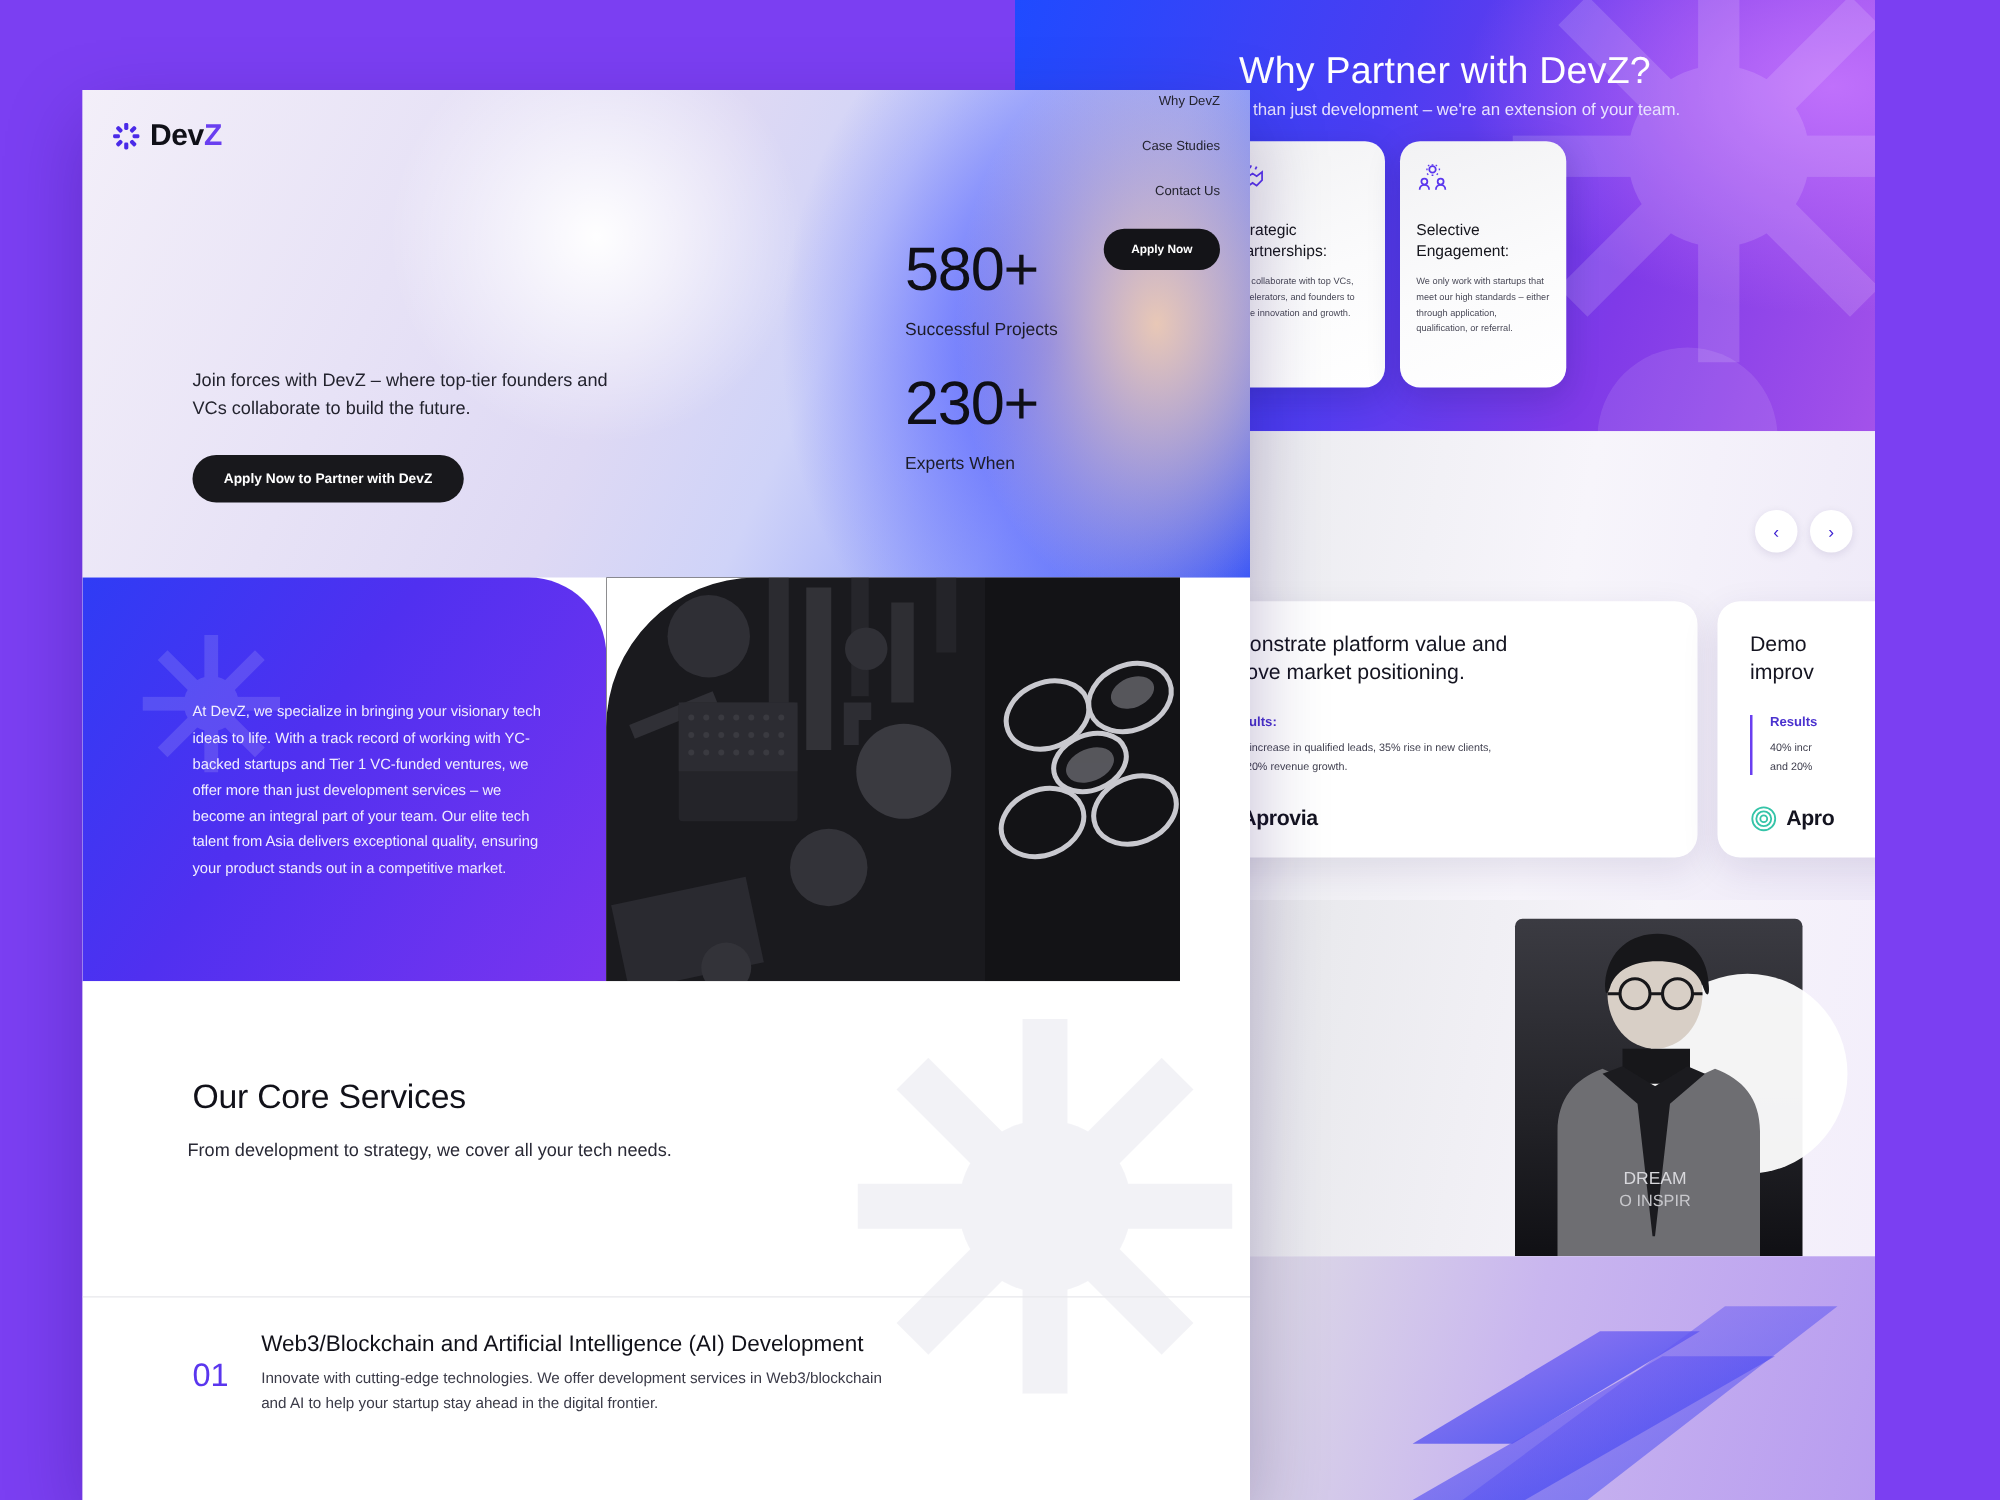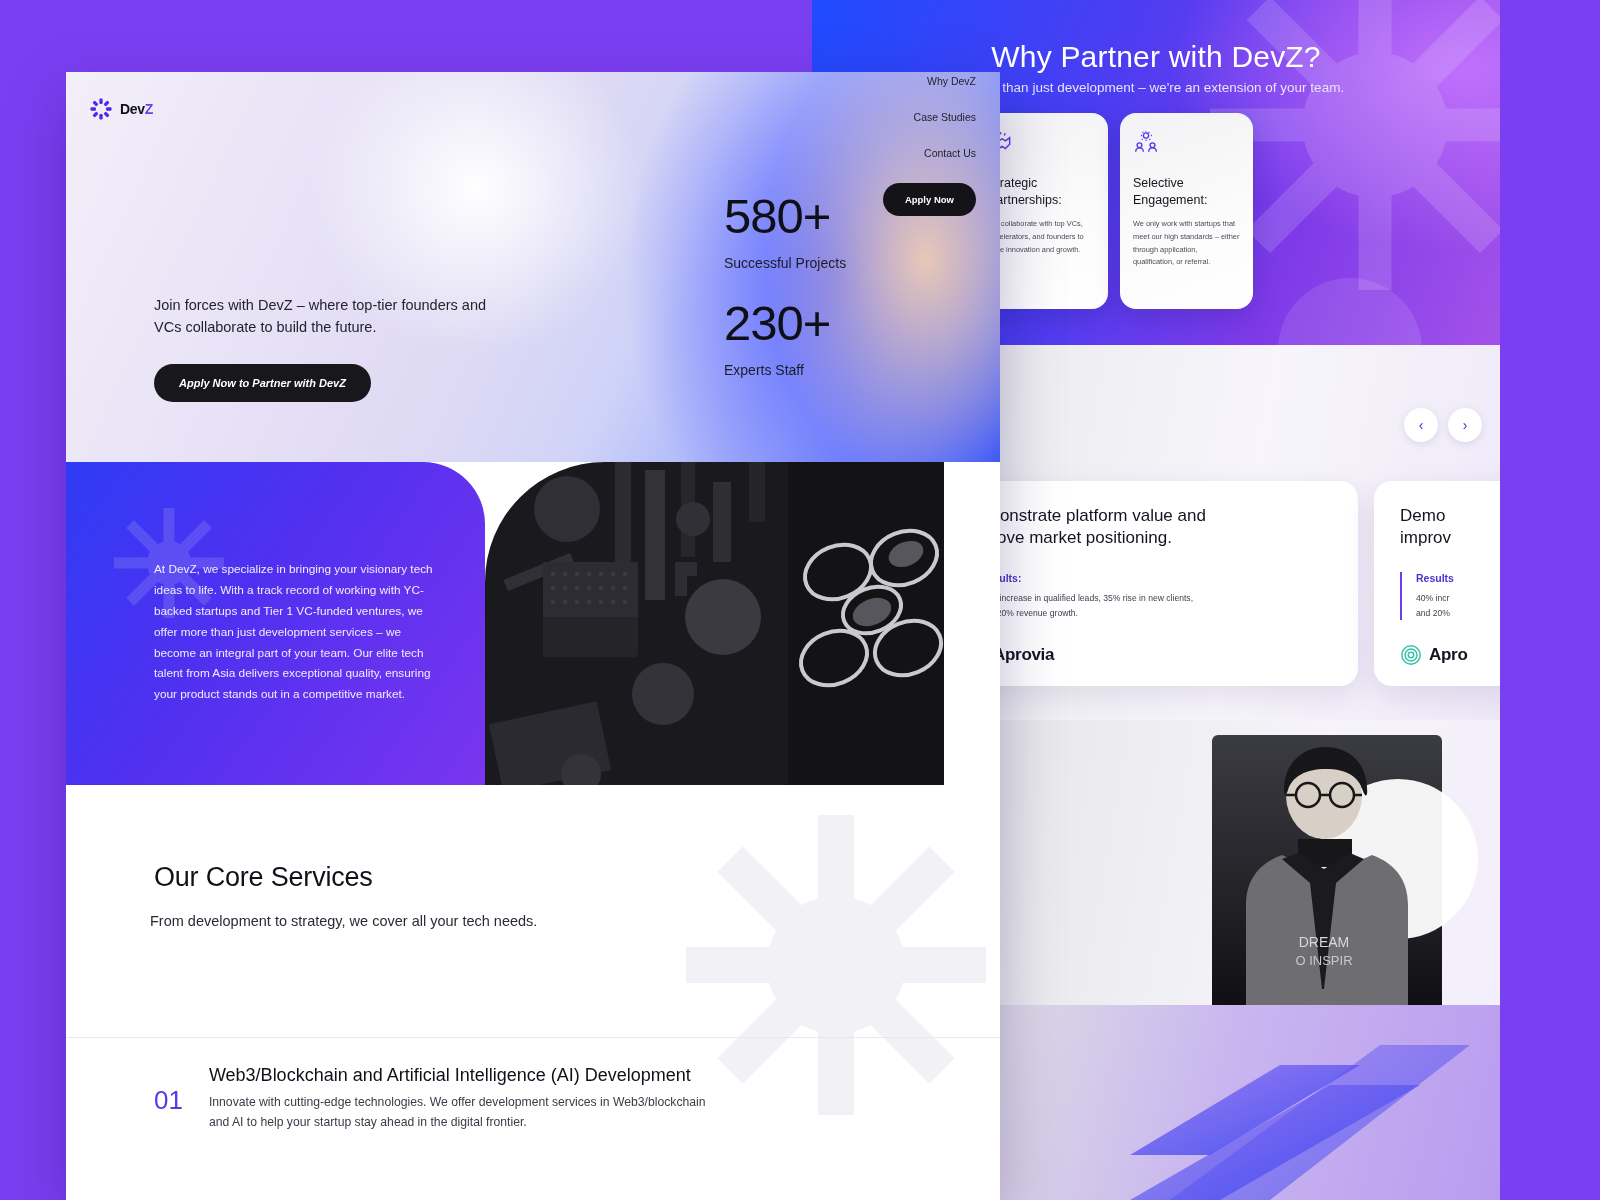--- a/index.html
+++ b/index.html
@@ -131,39 +131,39 @@
       radial-gradient(ellipse 230px 330px at 92% 48%, rgba(255,214,170,.85), rgba(255,214,170,0) 70%),
       radial-gradient(ellipse 300px 400px at 83% 52%, rgba(84,96,255,.95), rgba(84,96,255,0) 72%),
       linear-gradient(115deg,#f3eff9 0%,#e7e2f6 28%,#ded9f4 48%,#cfd3f8 62%,#9aa7fb 80%,#3b57f7 100%);
   }
   .nav{
     position:absolute; left:0; top:0; width:934px; height:74px;
     display:flex; align-items:center; padding:0 24px 0 24px;
   }
   .logo{ display:flex; align-items:center; gap:8px; }
   .logo .lmark{ width:22px; height:22px; }
-  .logo .ltext{ font-size:14px; font-weight:700; color:#101018; letter-spacing:-.3px; }
+  .logo .ltext{ font-size:24px; font-weight:700; color:#101018; letter-spacing:-.3px; }
   .logo .ltext i{ font-style:normal; color:#6a3ff0; }
   .nav-links{ margin-left:auto; display:flex; align-items:flex-end; gap:24px;flex-direction:column; }
   .nav-links a{ font-size:10.5px; color:#23232e; text-decoration:none; }
   .nav-cta{
     background:#141418; color:#fff; font-size:9.5px; border:none; border-radius:20px;
     padding:11px 22px; cursor:pointer; font-weight:600;
   }
   .h1{
     position:absolute; left:88px; top:122px; font-size:33px; color:#111119;
     font-weight:400; line-height:1.27; letter-spacing:-.3px;
   }
   .h1 em{ font-style:normal; color:#3d2ce0; }
   .hsub{
     position:absolute; left:88px; top:222px; font-size:14.5px; color:#23232e; line-height:1.52;
   }
   .hbtn{
     position:absolute; left:88px; top:292px; background:#18181c; color:#fff; border:none;
-    border-radius:22px; padding:13px 25px; font-size:11px; font-weight:700; cursor:pointer;font-style:italic;
+    border-radius:22px; padding:13px 25px; font-size:11px; font-weight:700; cursor:pointer;
   }
   .stats{ position:absolute; left:658px; top:118px; }
   .stat-num{ font-size:49px; color:#0f0f16; font-weight:400; letter-spacing:-1px; line-height:1.08; }
   .stat-lab{ font-size:14px; color:#1c1c27; margin-top:12px; }
   .stat-gap{ height:26px; }
 
   
   .pl-mid{ position:absolute; left:0; top:390px; width:878px; height:323px; display:flex; }
   .mid-purple{
     width:446px; height:323px; position:relative; overflow:hidden;
@@ -407,21 +407,21 @@
       <span>VCs collaborate to build the future.</span>
     </p>
 
     <button class="hbtn">Apply Now to Partner with DevZ</button>
 
     <div class="stats">
       <div class="stat-num">580+</div>
       <div class="stat-lab">Successful Projects</div>
       <div class="stat-gap"></div>
       <div class="stat-num">230+</div>
-      <div class="stat-lab">Experts Staff</div>
+      <div class="stat-lab">Experts When</div>
     </div>
   </div>
 
   <div class="pl-mid">
     <div class="mid-purple">
       <svg class="mburst" viewBox="0 0 100 100">
           <g fill="#fff">
             <rect x="45" y="0" width="10" height="100"></rect>
             <rect x="0" y="45" width="100" height="10"></rect>
             <rect x="45" y="0" width="10" height="100" transform="rotate(45 50 50)"></rect>

